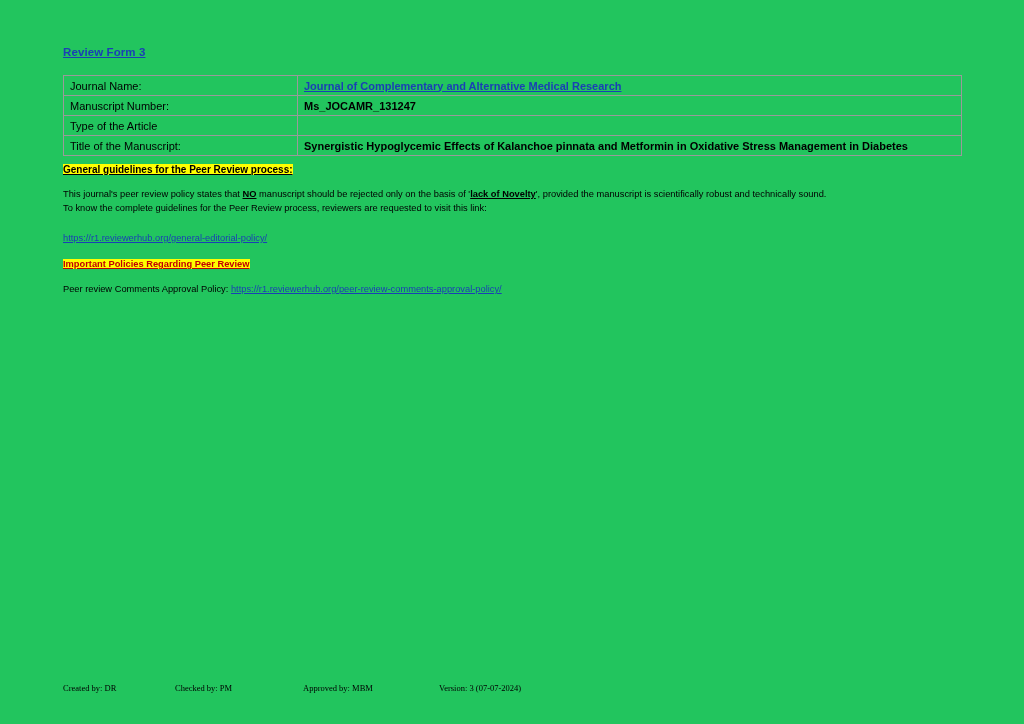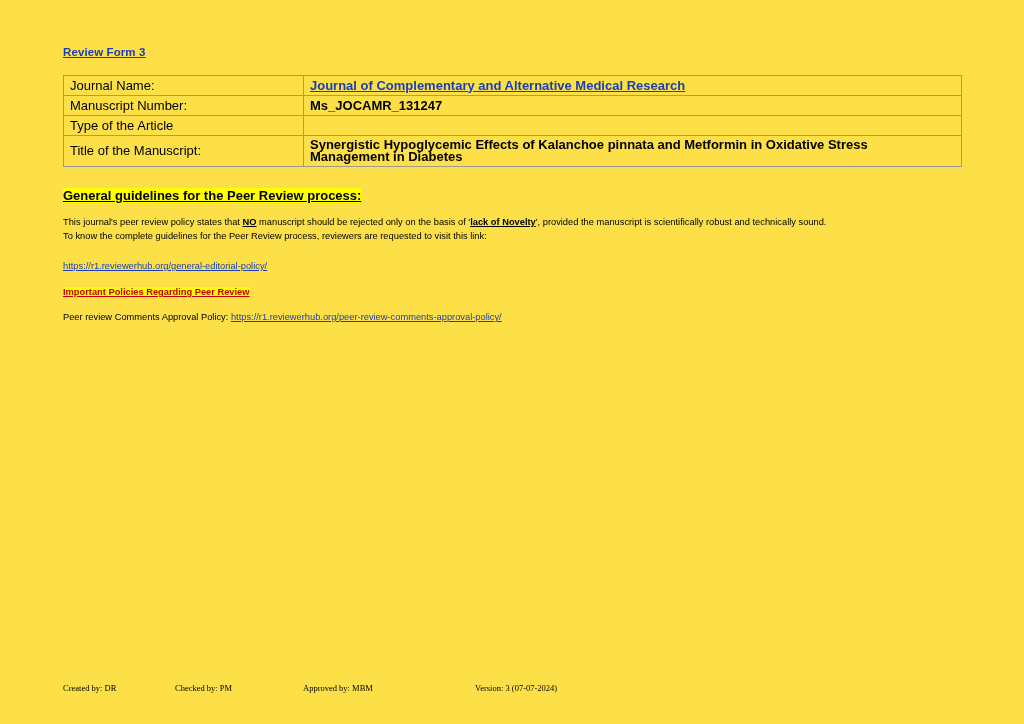--- a/index.html
+++ b/index.html
@@ -13,21 +13,21 @@
     position: relative;
     font-family: "Liberation Sans", sans-serif;
     color: #000000;
     overflow: hidden;
   }
   .page {
     position: absolute;
     left: 0; top: 0;
     width: 1024px;
     height: 724px;
-    background: #fde047;
+    background: #22c55e;
   }
   .content {
     position: absolute;
     left: 63px;
     top: 46px;
     width: 900px;
   }
 
   
   .doc-title {
@@ -41,43 +41,43 @@
 
   
   table.info {
     border-collapse: collapse;
     width: 899px;
     table-layout: fixed;
     margin-top: 3px;
   }
   table.info td {
     border: 1px solid #9a9a9a;
-    padding: 3px 11px 3px 6px;
-    font-size: 13px;
+    padding: 3px 5px 3px 6px;
+    font-size: 11px;
     vertical-align: middle;
     height: 13px;
     line-height: 12px;
   }
   td.label {
     width: 222px;
     font-weight: normal;
   }
   td.value {
     font-weight: bold;
   }
   .value a.jlink {
     color: #1a3fb5;
     font-weight: bold;
     text-decoration: underline;
   }
 
   
   .section-head {
-    margin-top: 21px;
-    font-size: 13px;
+    margin-top: 8px;
+    font-size: 10px;
     font-weight: bold;
     text-decoration: underline;
   }
   .hl {
     background: #ffff00;
   }
   .ai-warning {
     margin-top: 11px;
     font-size: 9.3px;
     font-weight: bold;
@@ -130,21 +130,21 @@
     color: #000;
   }
   .footer span {
     position: absolute;
     top: 0;
     white-space: nowrap;
   }
   .f1 { left: 0px; }
   .f2 { left: 112px; }
   .f3 { left: 240px; }
-  .f4 { left: 412px; }
+  .f4 { left: 376px; }
 </style>
 </head>
 <body>
 
 <div class="page">
 
   <div class="content">
 
     <div class="doc-title">Review Form 3</div>
 

